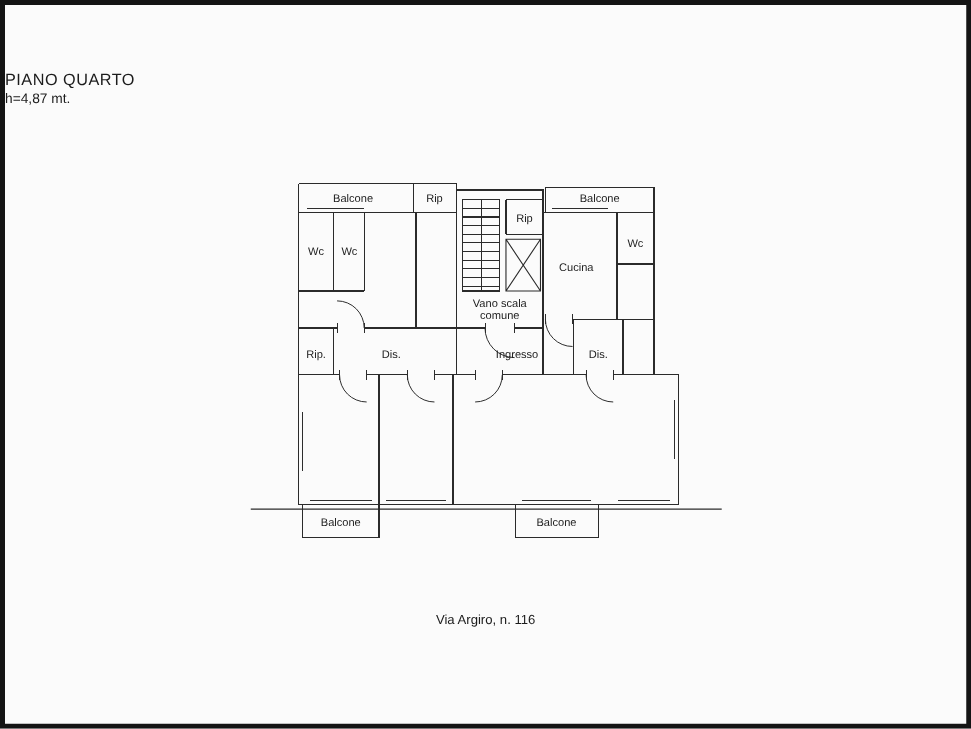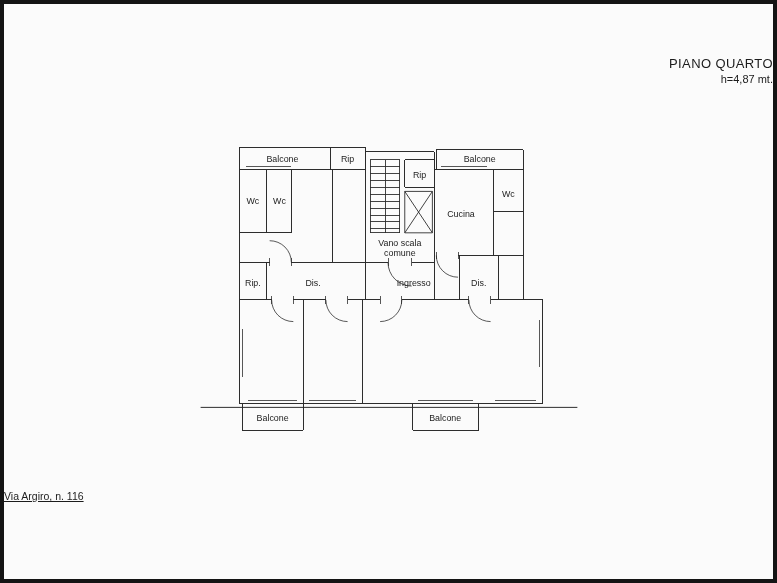--- a/index.html
+++ b/index.html
@@ -7,28 +7,28 @@
   body { font-family:"Liberation Sans", sans-serif; }
   .page {
     position:relative;
     width:777px; height:583px;
     background:#fbfbfb;
     border:4px solid #141414;
     overflow:hidden;
   }
   .title-block {
     position:absolute; top:52px; left:0; right:0;
-    text-align:right; color:#1c1c1c;
+    text-align:left; color:#1c1c1c;
   }
   .title { font-size:13px; letter-spacing:0.4px; font-weight:500; }
   .subtitle { font-size:11px; margin-top:2px; }
   .plan { position:absolute; inset:0; width:100%; height:100%; }
   .footer {
     position:absolute; top:486px; left:0; right:0;
-    text-align:left; font-size:10.5px; color:#1c1c1c;text-decoration:underline;
+    text-align:center; font-size:10.5px; color:#1c1c1c;
   }
   .room-label { font-size:9px; fill:#1c1c1c; }
 </style>
 </head>
 <body>
 
 <div class="page">
 
   <div class="title-block">
     <div class="title">PIANO QUARTO</div>

